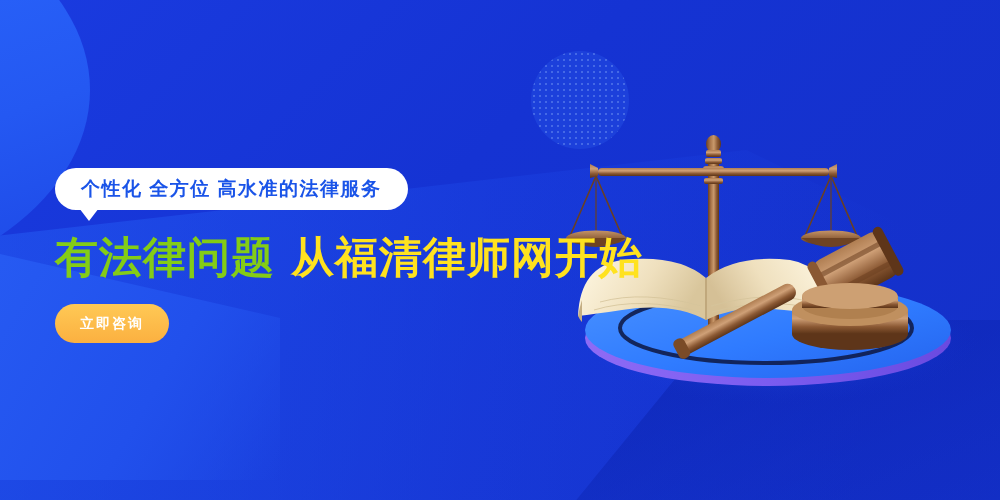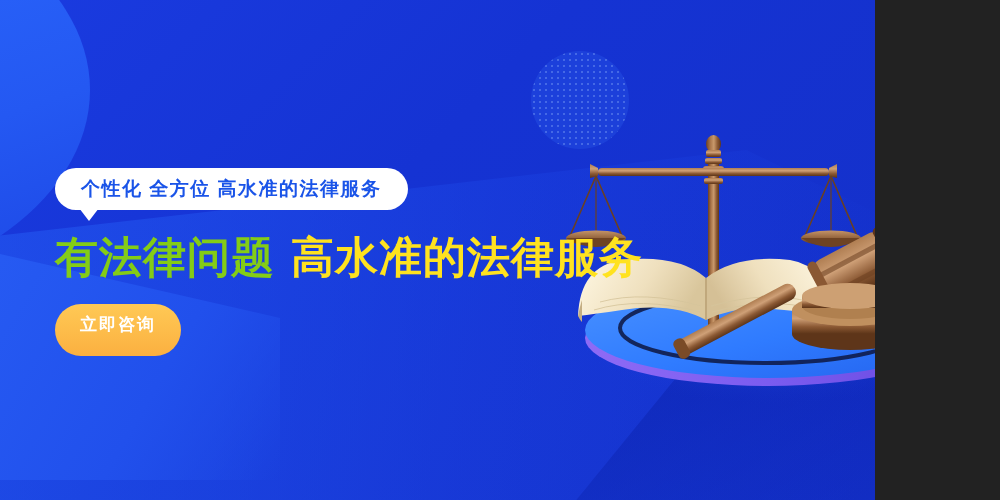--- a/index.html
+++ b/index.html
@@ -2,21 +2,21 @@
 <html><head>
 <meta charset="utf-8">
 <style>
   html, body {
     margin: 0;
     padding: 0;
     background: #222;
   }
   #banner {
     position: relative;
-    width: 875px;
+    width: 1000px;
     height: 500px;
     overflow: hidden;
     font-family: "Liberation Sans", "DejaVu Sans", sans-serif;
     background: #1533D3;
   }
 
   
   .bg-layer { position: absolute; pointer-events: none; }
 
   .bg-base {
@@ -108,25 +108,25 @@
     color: #FFFFFF;
   }
   .headline .part-a { color: #84cc16; }
   .headline .part-b { color: #FFE21F; margin-left: 16px; }
 
   .cta {
     display: inline-block;
     margin-top: 24px;
     background: linear-gradient(180deg, #FFC955 0%, #FBB040 100%);
     color: #FFFFFF;
-    font-size: 17px;
+    font-size: 14px;
     font-weight: bold;
     letter-spacing: 2px;
     line-height: 1;
-    padding: 12px 25px 23px 25px;
+    padding: 12px 25px 13px 25px;
     border: none;
     border-radius: 999px;
     cursor: pointer;
     font-family: inherit;
   }
 
   
   .illustration {
     position: absolute;
     left: 560px;
@@ -274,19 +274,19 @@
   </div>
 
   <div class="content">
 
     <div class="tagline-wrap">
       <div class="tagline">个性化 全方位 高水准的法律服务</div>
       <div class="tagline-tail"></div>
     </div>
 
     <div class="headline">
-      <span class="part-a">有法律问题</span><span class="part-b">高水准的法律服务</span>
+      <span class="part-a">有法律问题</span><span class="part-b">从福清律师网开始</span>
     </div>
 
     <button class="cta">立即咨询</button>
   </div>
 
 </div>
 
 </body></html>

